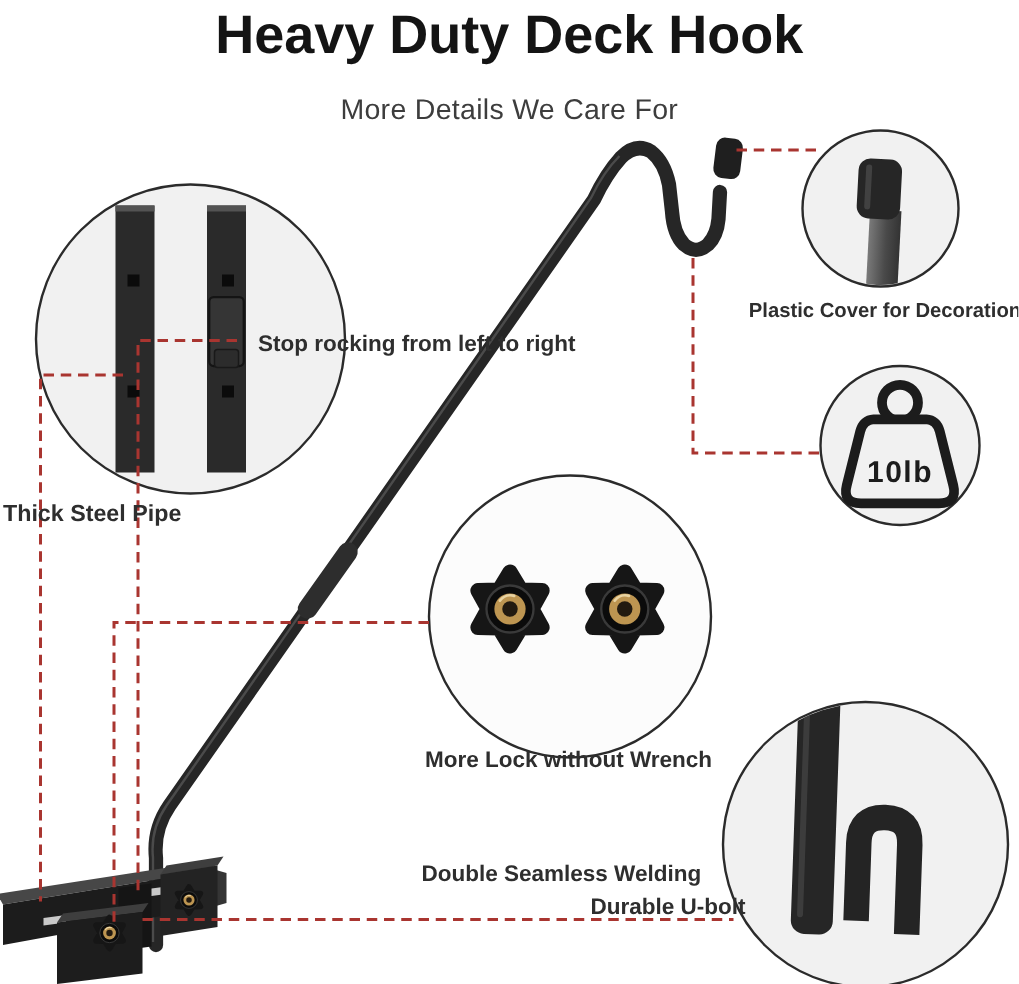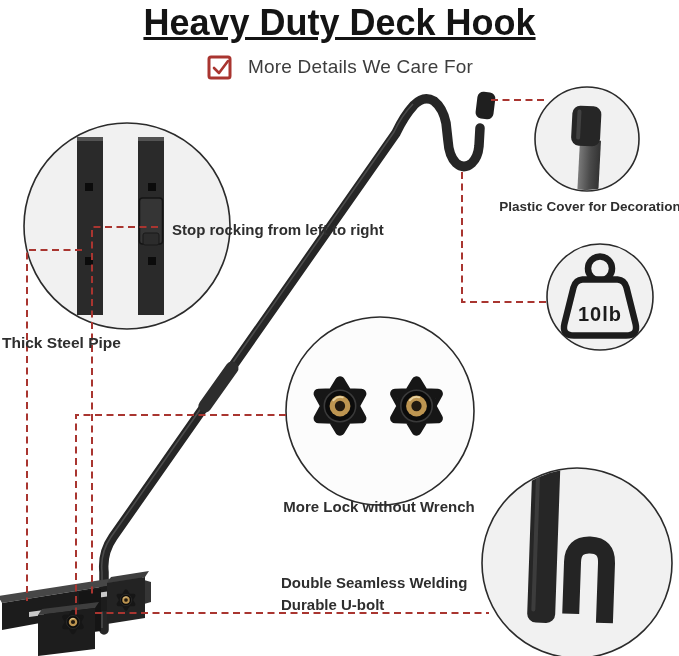--- a/index.html
+++ b/index.html
@@ -2,38 +2,38 @@
 <html><head>
 <meta charset="utf-8">
 <style>
   html,body{margin:0;padding:0;background:#fff;}
   .canvas{
     position:relative;width:679px;height:656px;background:#ffffff;
     overflow:hidden;font-family:"Liberation Sans",sans-serif;
   }
   .title{
     position:absolute;top:2px;left:0;width:679px;text-align:center;
-    font-size:36px;font-weight:700;color:#141414;letter-spacing:0;text-decoration:underline;
+    font-size:36px;font-weight:700;color:#141414;letter-spacing:0;
   }
   .subtitle-row{
     position:absolute;top:52px;left:0;width:679px;height:30px;
-    display:flex;justify-content:center;align-items:center;gap:14px;
+    display:flex;justify-content:center;align-items:center;gap:14px;flex-direction:column;
   }
   .subtitle-text{font-size:19px;color:#3d3d3d;letter-spacing:.2px;}
   .svg-layer{position:absolute;top:0;left:0;z-index:1;}
   .label{
     position:absolute;z-index:2;font-weight:600;color:#2e2e2e;
     font-size:15px;white-space:nowrap;line-height:1.15;
   }
   .lbl-stop{left:172px;top:221px;}
   .lbl-thick{left:2px;top:334px;font-size:15.5px;}
   .lbl-cover{left:497px;top:199px;width:186px;text-align:center;font-size:13.5px;}
   .lbl-quick{left:278px;top:498px;width:202px;text-align:center;}
   .lbl-ubolt1{left:281px;top:574px;width:216px;}
-  .lbl-ubolt2{left:281px;top:596px;width:216px;text-align:left;}
+  .lbl-ubolt2{left:281px;top:596px;width:216px;text-align:right;}
   .dash{stroke:#A93530;stroke-width:2;fill:none;stroke-dasharray:7 4.5;}
   .circ{fill:#f1f1f1;stroke:#2b2b2b;stroke-width:1.6;}
   .weight-label{font-family:"Liberation Sans",sans-serif;font-size:20px;font-weight:700;letter-spacing:1px;fill:#1c1c1c;}
 </style>
 </head>
 <body>
 
 <div class="canvas">
 
   <div class="title">Heavy Duty Deck Hook</div>

